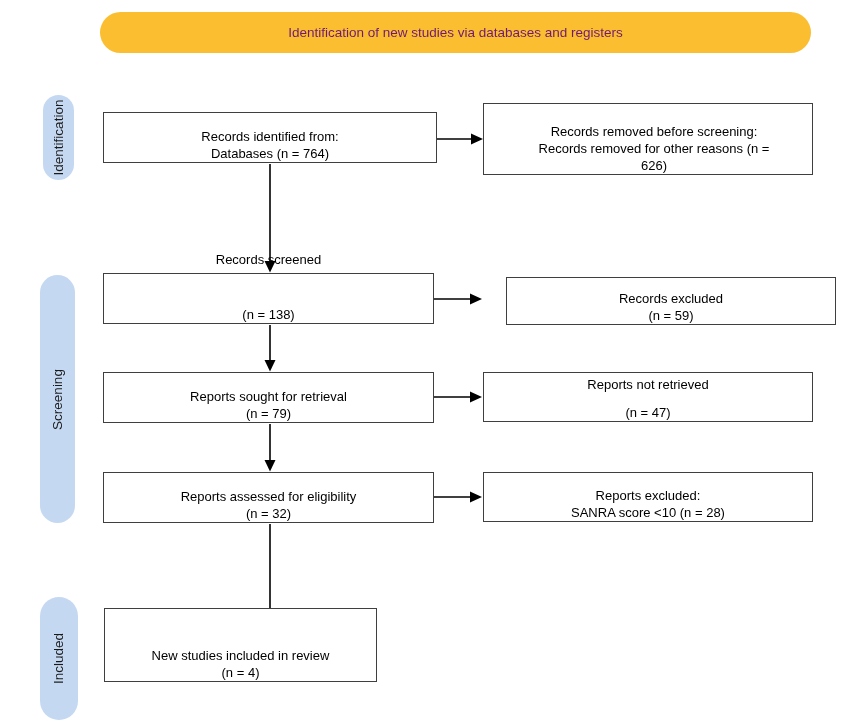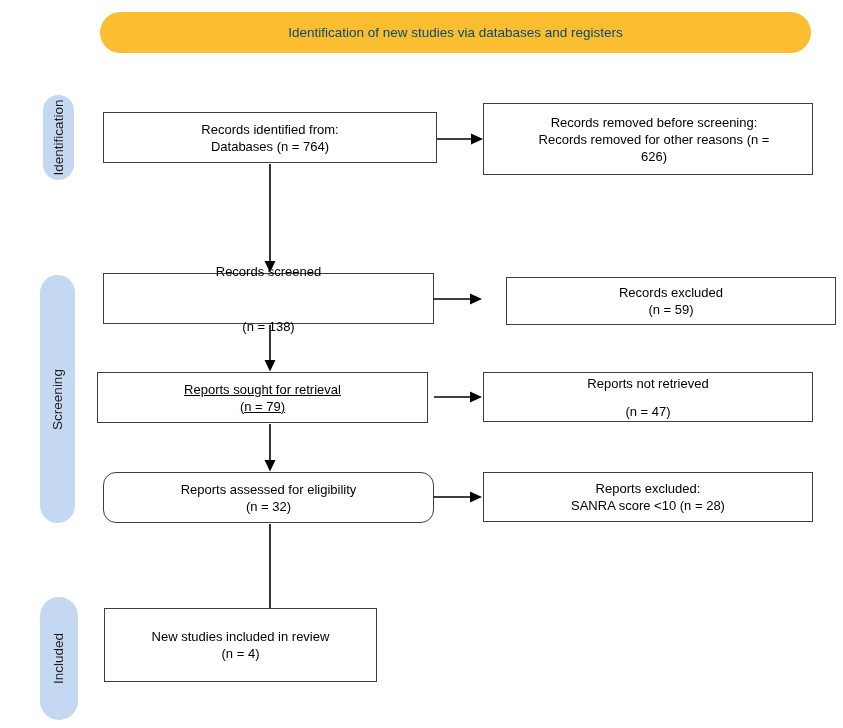--- a/index.html
+++ b/index.html
@@ -9,51 +9,51 @@
     background:#ffffff;
     font-family:"Liberation Sans", sans-serif;
     color:#000;
     overflow:hidden;
   }
   .banner{
     position:absolute;left:100px;top:12px;width:711px;height:41px;
     background:var(--banner,#FBBE30);
     border-radius:21px;
     display:flex;align-items:center;justify-content:center;
-    font-size:13.5px;color:#0c4a6e;
+    font-size:13.5px;color:#701a75;
   }
   .stage{
     position:absolute;
     background:var(--stage,#C5D8F1);
     display:flex;align-items:center;justify-content:center;
     overflow:visible;
   }
   .stage .vtext{
     transform:rotate(-90deg);
     white-space:nowrap;
     font-size:13.5px;color:#1a1a1a;
   }
   .stage-identification{left:43px;top:95px;width:31px;height:85px;border-radius:16px;}
   .stage-screening{left:40px;top:275px;width:35px;height:248px;border-radius:18px;}
   .stage-included{left:40px;top:597px;width:38px;height:123px;border-radius:19px;}
   .box{
     position:absolute;
     background:#ffffff;
     border:1.6px solid var(--box-border,#3f3f3f);
-    display:flex;flex-direction:column;align-items:center;justify-content:center;
+    display:flex;flex-direction:column;align-items:center;justify-content:flex-end;
     text-align:center;font-size:13px;line-height:17px;
     box-sizing:border-box;
   }
   .b-l1{left:103px;top:112px;width:334px;height:51px;}
   .b-r1{left:483px;top:103px;width:330px;height:72px;padding-left:12px;}
   .b-l2{left:103px;top:273px;width:331px;height:51px;gap:38px;}
   .b-r2{left:506px;top:277px;width:330px;height:48px;}
-  .b-l3{left:97px;top:372px;width:331px;height:51px;text-decoration:underline;}
+  .b-l3{left:103px;top:372px;width:331px;height:51px;}
   .b-r3{left:483px;top:372px;width:330px;height:50px;gap:11px;}
-  .b-l4{left:103px;top:472px;width:331px;height:51px;border-radius:13px;}
+  .b-l4{left:103px;top:472px;width:331px;height:51px;}
   .b-r4{left:483px;top:472px;width:330px;height:50px;}
   .b-l5{left:104px;top:608px;width:273px;height:74px;}
   .arrows{position:absolute;left:0;top:0;width:843px;height:728px;pointer-events:none;}
 </style>
 </head>
 <body>
 
 <div class="canvas">
 
   <div class="banner">Identification of new studies via databases and registers</div>

